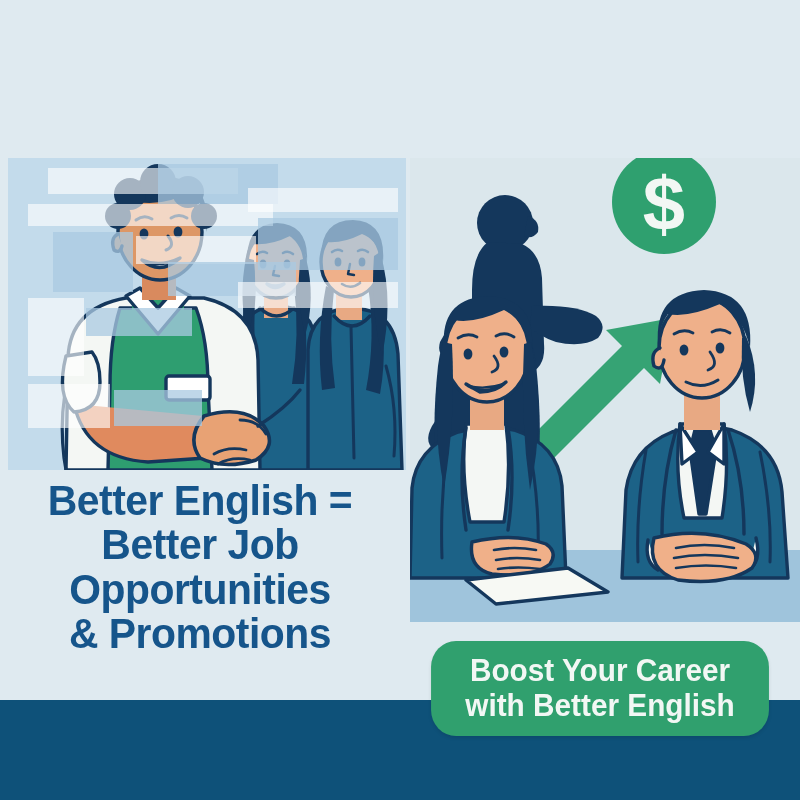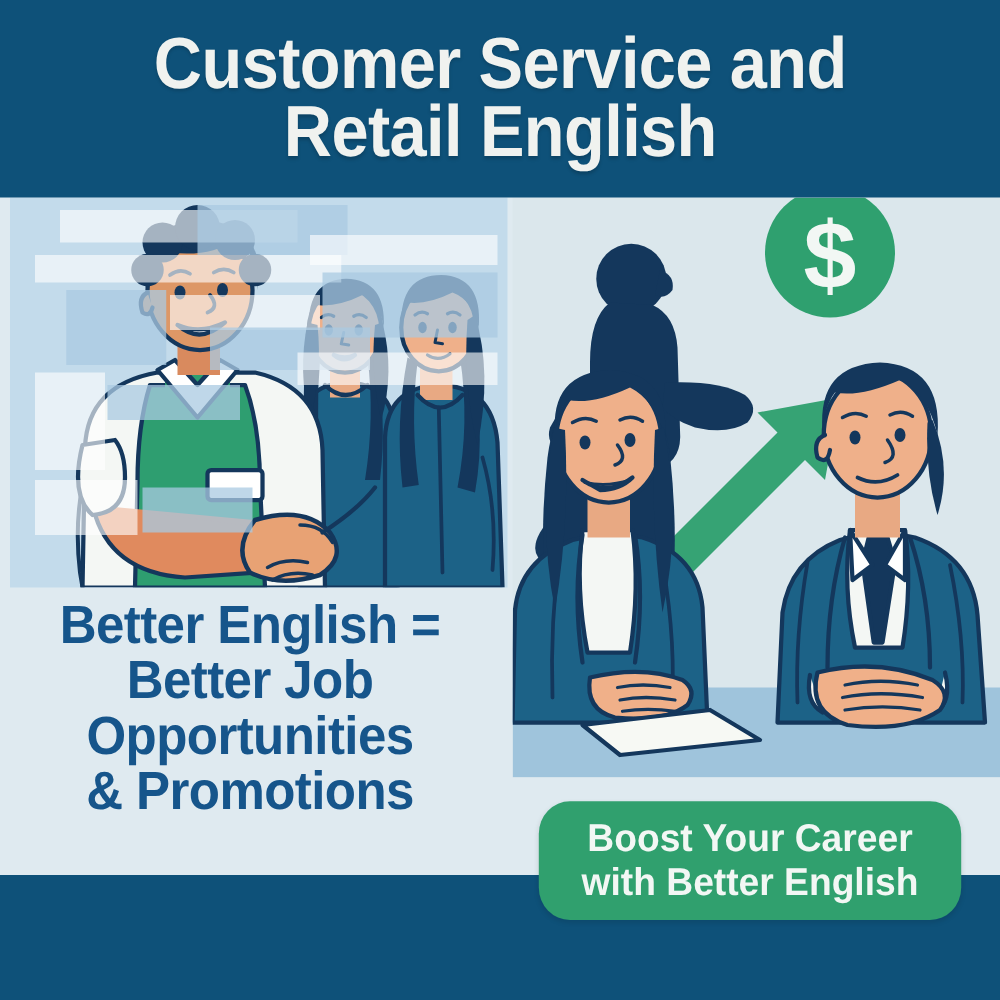--- a/index.html
+++ b/index.html
@@ -66,26 +66,20 @@
   }
   .cta span{display:block;text-align:center;}
 
   svg{display:block;}
 </style>
 </head>
 <body>
 
 <div id="poster">
 
-  <div class="header-band">
-    <h1 class="title">
-      <span>Customer Service and</span>
-      <span>Retail English</span>
-    </h1>
-  </div>
 
   <div class="panel" id="panel-left">
 
     <div class="shelf" style="left:40px;top:10px;width:190px;height:26px;"></div>
     <div class="shelf b" style="left:150px;top:6px;width:120px;height:40px;"></div>
     <div class="shelf" style="left:20px;top:46px;width:245px;height:22px;"></div>
     <div class="shelf b" style="left:45px;top:74px;width:80px;height:60px;"></div>
     <div class="shelf" style="left:128px;top:78px;width:120px;height:28px;"></div>
     <div class="shelf b" style="left:160px;top:104px;width:128px;height:34px;"></div>
     <div class="shelf" style="left:20px;top:140px;width:56px;height:78px;"></div>

